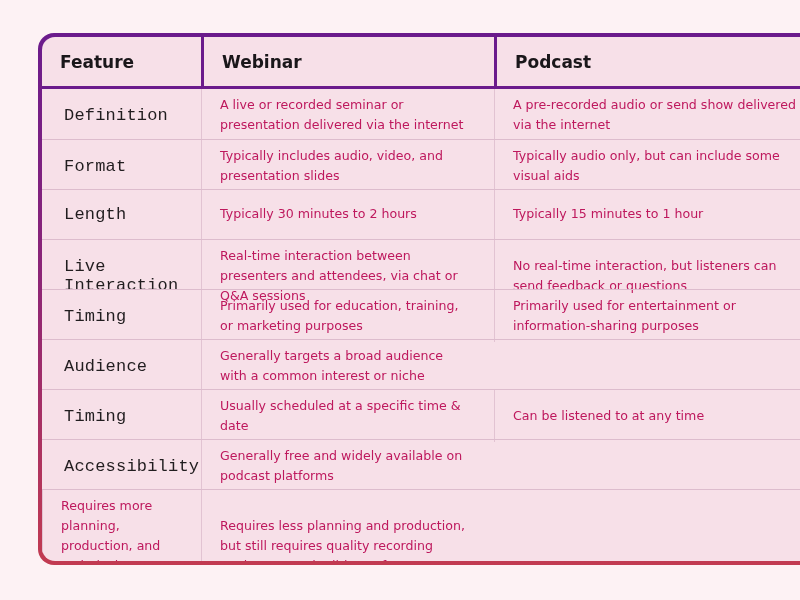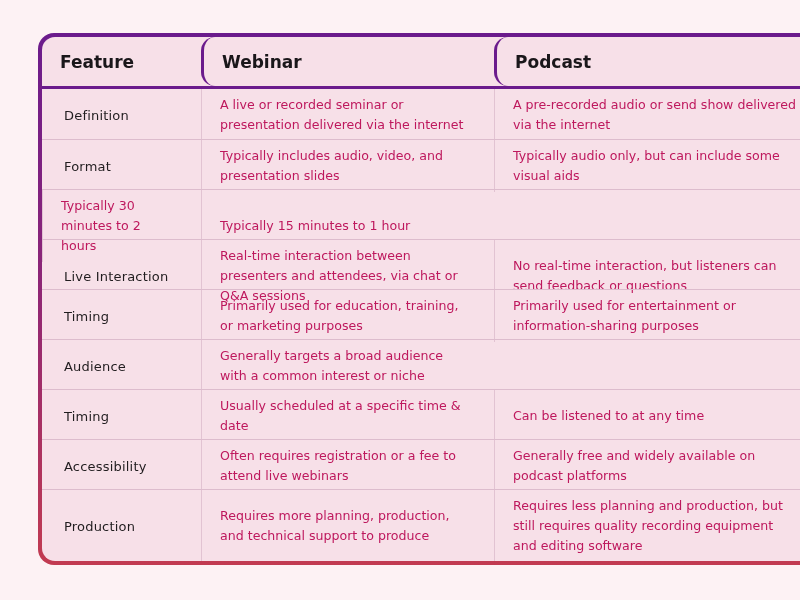--- a/index.html
+++ b/index.html
@@ -39,30 +39,31 @@
   .row.body + .row.body { border-top: 1px solid #ddbccd; }
   .row.body.grow { flex: 1 1 auto; height: auto; }
   .cell {
     display: flex;
     align-items: center;
     padding: 6px 22px 6px 18px;
     color: #211d1f;
   }
   .feature-col {
     padding-left: 22px;
-    font-size: 13px;
+    font-size: 17px;
     letter-spacing: 0.2px;
+    font-family: Liberation Mono, monospace;
   }
   .header-cell {
     font-size: 17px;
     font-weight: 700;
     color: #1a171a;
   }
   .row.header .cell.col2,
-  .row.header .cell.col3 { border-left: 3px solid #6b1b8c; border-radius: 14px; }
+  .row.header .cell.col3 { border-left: 3px solid #6b1b8c; }
   .row.body .cell.col2,
   .row.body .cell.col3 { border-left: 1px solid #e2c3d2; }
   .desc {
     font-size: 12.6px;
     line-height: 1.6;
     color: #be185d;
   }
 </style>
 </head>
 <body>
@@ -83,20 +84,21 @@
         <div class="cell desc col3">A pre-recorded audio or send show delivered via the internet</div>
       </div>
 
       <div class="row body">
         <div class="cell feature-col col1">Format</div>
         <div class="cell desc col2">Typically includes audio, video, and presentation slides</div>
         <div class="cell desc col3">Typically audio only, but can include some visual aids</div>
       </div>
 
       <div class="row body">
+        <div class="cell feature-col col1">Length</div>
         <div class="cell desc col2">Typically 30 minutes to 2 hours</div>
         <div class="cell desc col3">Typically 15 minutes to 1 hour</div>
       </div>
 
       <div class="row body">
         <div class="cell feature-col col1">Live Interaction</div>
         <div class="cell desc col2">Real-time interaction between presenters and attendees, via chat or Q&amp;A sessions</div>
         <div class="cell desc col3">No real-time interaction, but listeners can send feedback or questions</div>
       </div>
 
@@ -112,25 +114,23 @@
       </div>
 
       <div class="row body">
         <div class="cell feature-col col1">Timing</div>
         <div class="cell desc col2">Usually scheduled at a specific time &amp; date</div>
         <div class="cell desc col3">Can be listened to at any time</div>
       </div>
 
       <div class="row body">
         <div class="cell feature-col col1">Accessibility</div>
-        <div class="cell desc col2">Often requires registration or a fee to attend live webinars</div>
         <div class="cell desc col3">Generally free and widely available on podcast platforms</div>
       </div>
 
       <div class="row body grow">
-        <div class="cell feature-col col1">Production</div>
         <div class="cell desc col2">Requires more planning, production, and technical support to produce</div>
         <div class="cell desc col3">Requires less planning and production, but still requires quality recording equipment and editing software</div>
       </div>
 
     </div>
   </div>
 </div>
 
 </body></html>

